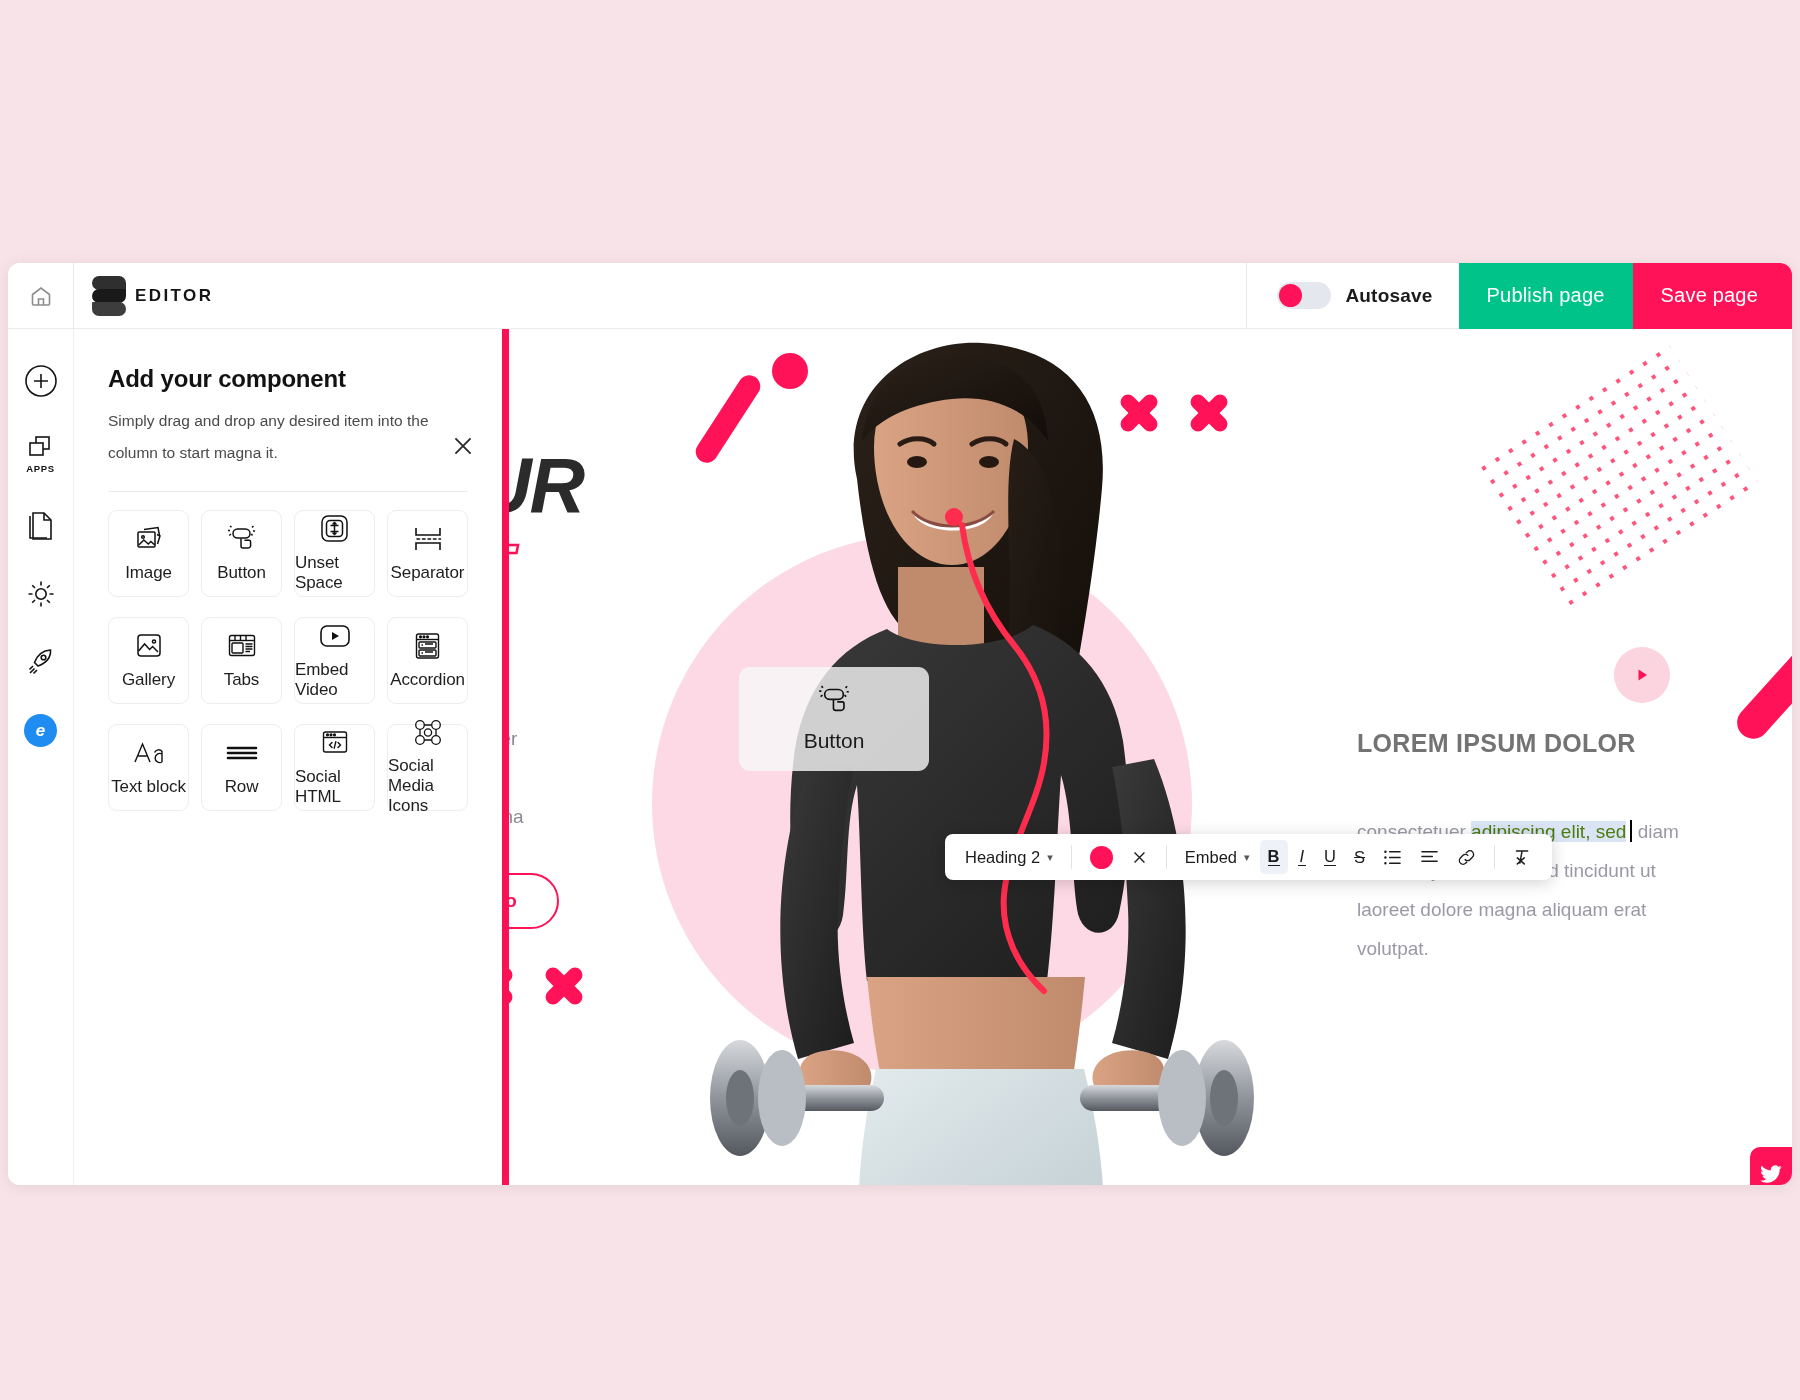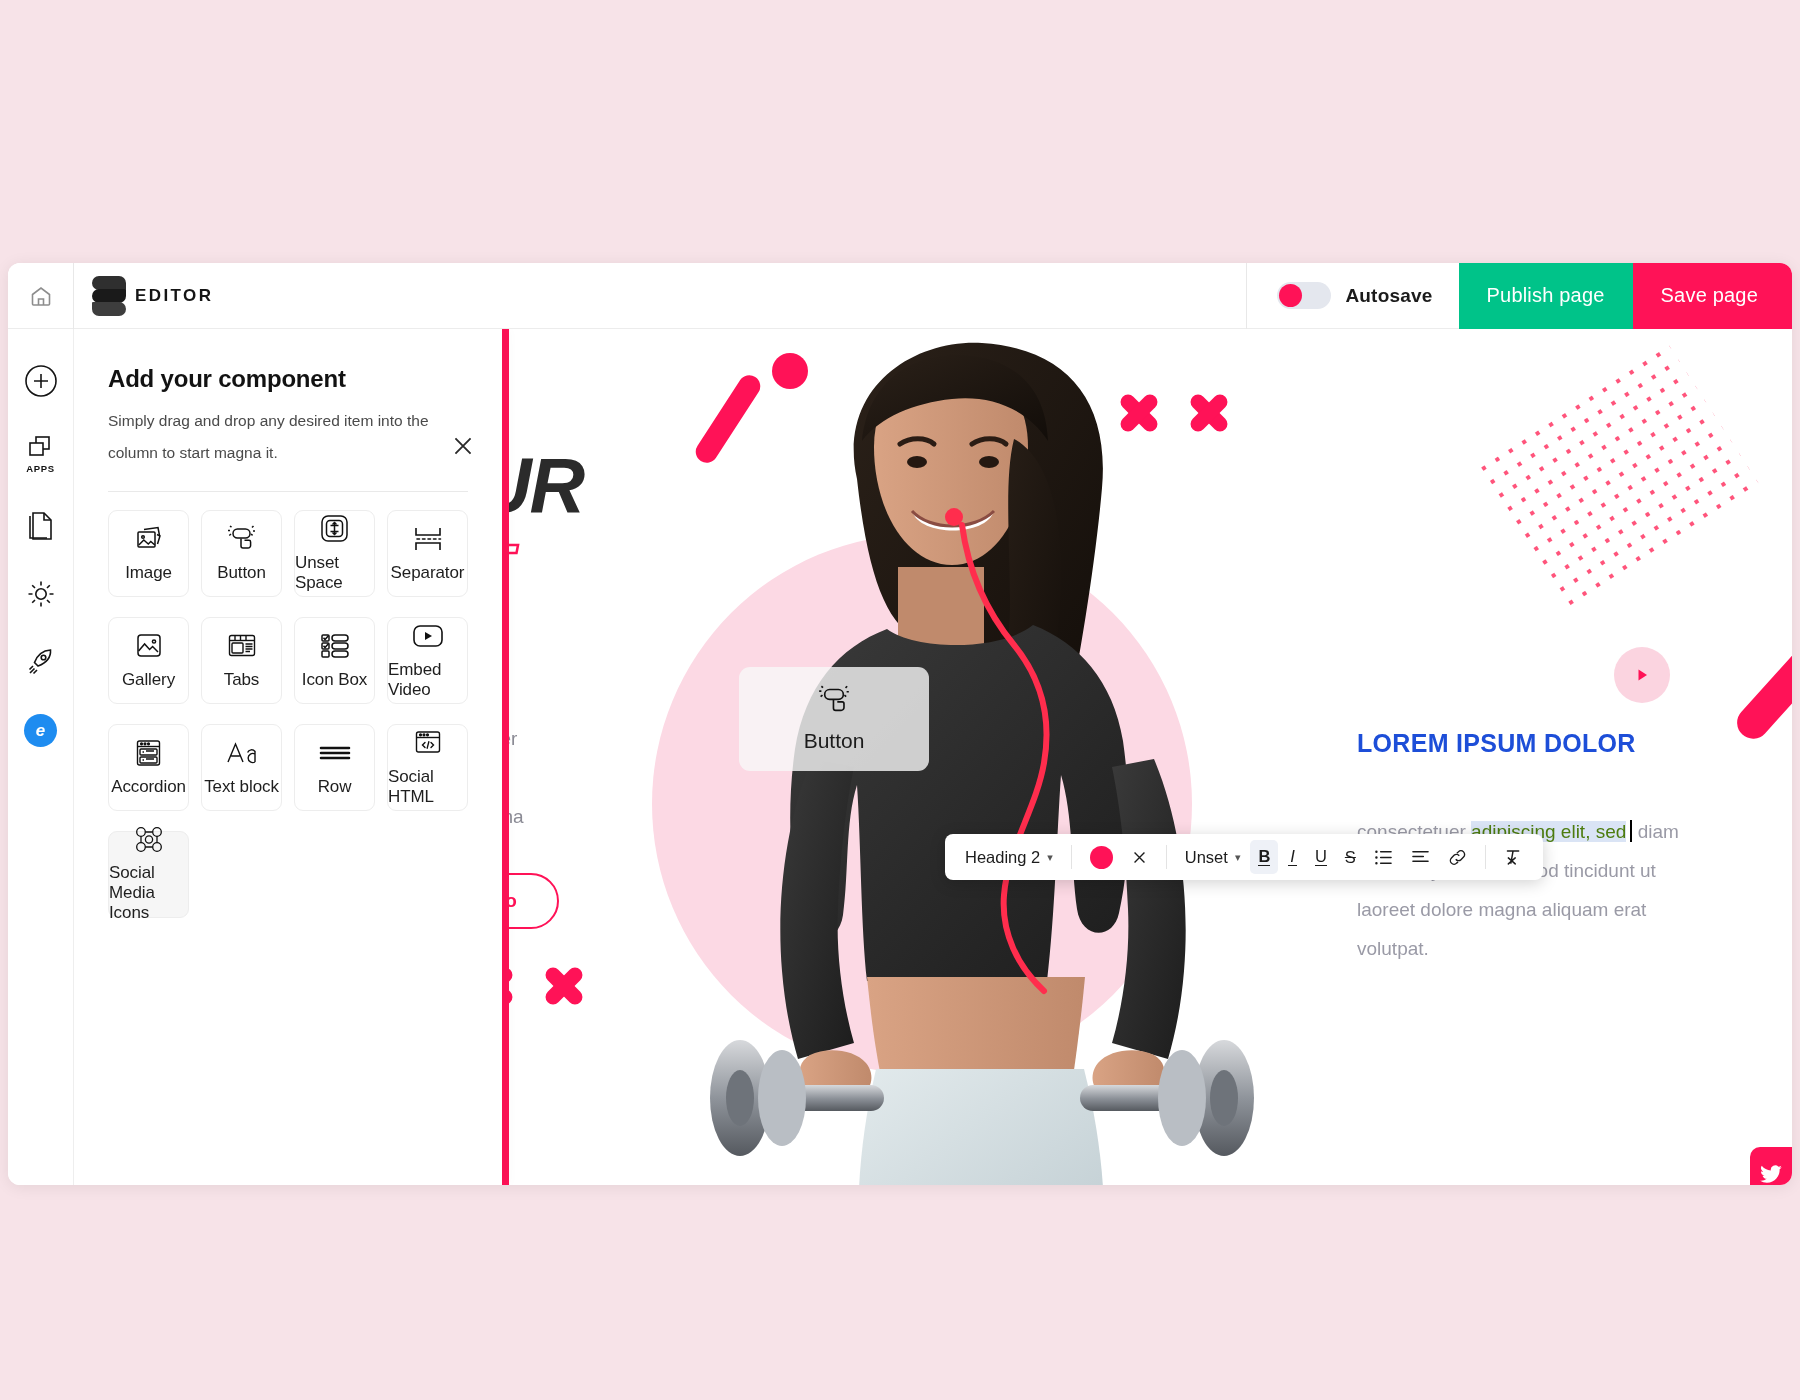--- a/index.html
+++ b/index.html
@@ -195,21 +195,21 @@
 
   
   #photo {
     position: absolute; left: 160px; top: 0; width: 640px; height: 100%;
     z-index: 4; overflow: hidden;
   }
 
   
   #right-col { position: absolute; left: 855px; top: 400px; width: 330px; z-index: 8; }
   #right-title {
-    font-size: 25px; font-weight: 800; color: #1d4ed8; letter-spacing: .3px;
+    font-size: 25px; font-weight: 800; color: #737373; letter-spacing: .3px;
   }
   #right-body {
     margin-top: 55px; font-size: 19px; line-height: 2.05; color: #9a9aa6;
   }
   .sel { background: #dae4f5; color: #4d7c0f; }
   .caret {
     display: inline-block; width: 2px; height: 22px; background: #000;
     vertical-align: -4px; margin-left: 4px;
   }
 
@@ -398,35 +398,20 @@
               <rect x="2.5" y="2.5" width="25" height="20" rx="2"></rect>
               <path d="M2.5 7.5h25"></path>
                 <path d="M8 2.5v5M13.5 2.5v5M19 2.5v5"></path>
               <rect x="5" y="10" width="11" height="10" rx="1"></rect>
               <path d="M18.5 11h7M18.5 13.5h7M18.5 16h7M18.5 18.5h4.5"></path>
             </svg>
           </span>
           <span class="lbl">Tabs</span>
         </div>
 
-        <div class="comp-tile">
-          <span class="ic">
-            <svg width="30" height="25" viewBox="0 0 30 25" fill="none" stroke="#111" stroke-width="1.5">
-              <rect x="2" y="2" width="7" height="6" rx="1"></rect>
-                <path d="M3.5 4.8 5 6.6 8.6 2.4"></path>
-              <rect x="2" y="10" width="7" height="6" rx="1"></rect>
-                <path d="M3.5 12.8 5 14.6 8.6 10.4"></path>
-              <rect x="2" y="18" width="7" height="6" rx="1"></rect>
-              <rect x="12" y="2" width="16" height="6" rx="3"></rect>
-              <rect x="12" y="10" width="16" height="6" rx="3"></rect>
-              <rect x="12" y="18" width="16" height="6" rx="3"></rect>
-            </svg>
-          </span>
-          <span class="lbl">Icon Box</span>
-        </div>
 
         <div class="comp-tile">
           <span class="ic">
             <svg width="32" height="24" viewBox="0 0 32 24" fill="none" stroke="#111" stroke-width="1.6">
               <rect x="2" y="2" width="28" height="20" rx="6"></rect>
               <path d="M13 8l7 4-7 4z" fill="#111" stroke="none"></path>
             </svg>
           </span>
           <span class="lbl">Embed Video</span>
         </div>
@@ -626,21 +611,21 @@
       <div class="ft-item">
           <span class="ft-swatch"></span>
         </div>
       <div class="ft-item">
         <svg width="17" height="17" viewBox="0 0 24 24" fill="none" stroke="#1c1c1c" stroke-width="1.9">
             <path d="M5 5l14 14M19 5 5 19"></path>
           </svg>
       </div>
       <div class="ft-sep"></div>
       <div class="ft-item">
-        <span>Unset</span>
+        <span>Embed</span>
         <span class="chev">▾</span>
       </div>
       <div class="ft-item active">
         <b style="border-bottom:1.5px solid #1c1c1c;line-height:1">B</b>
       </div>
       <div class="ft-item">
         <i style="border-bottom:1.5px solid #1c1c1c;line-height:1;padding:0 2px">I</i>
       </div>
       <div class="ft-item">
         <span style="border-bottom:1.5px solid #1c1c1c;line-height:1">U</span>

